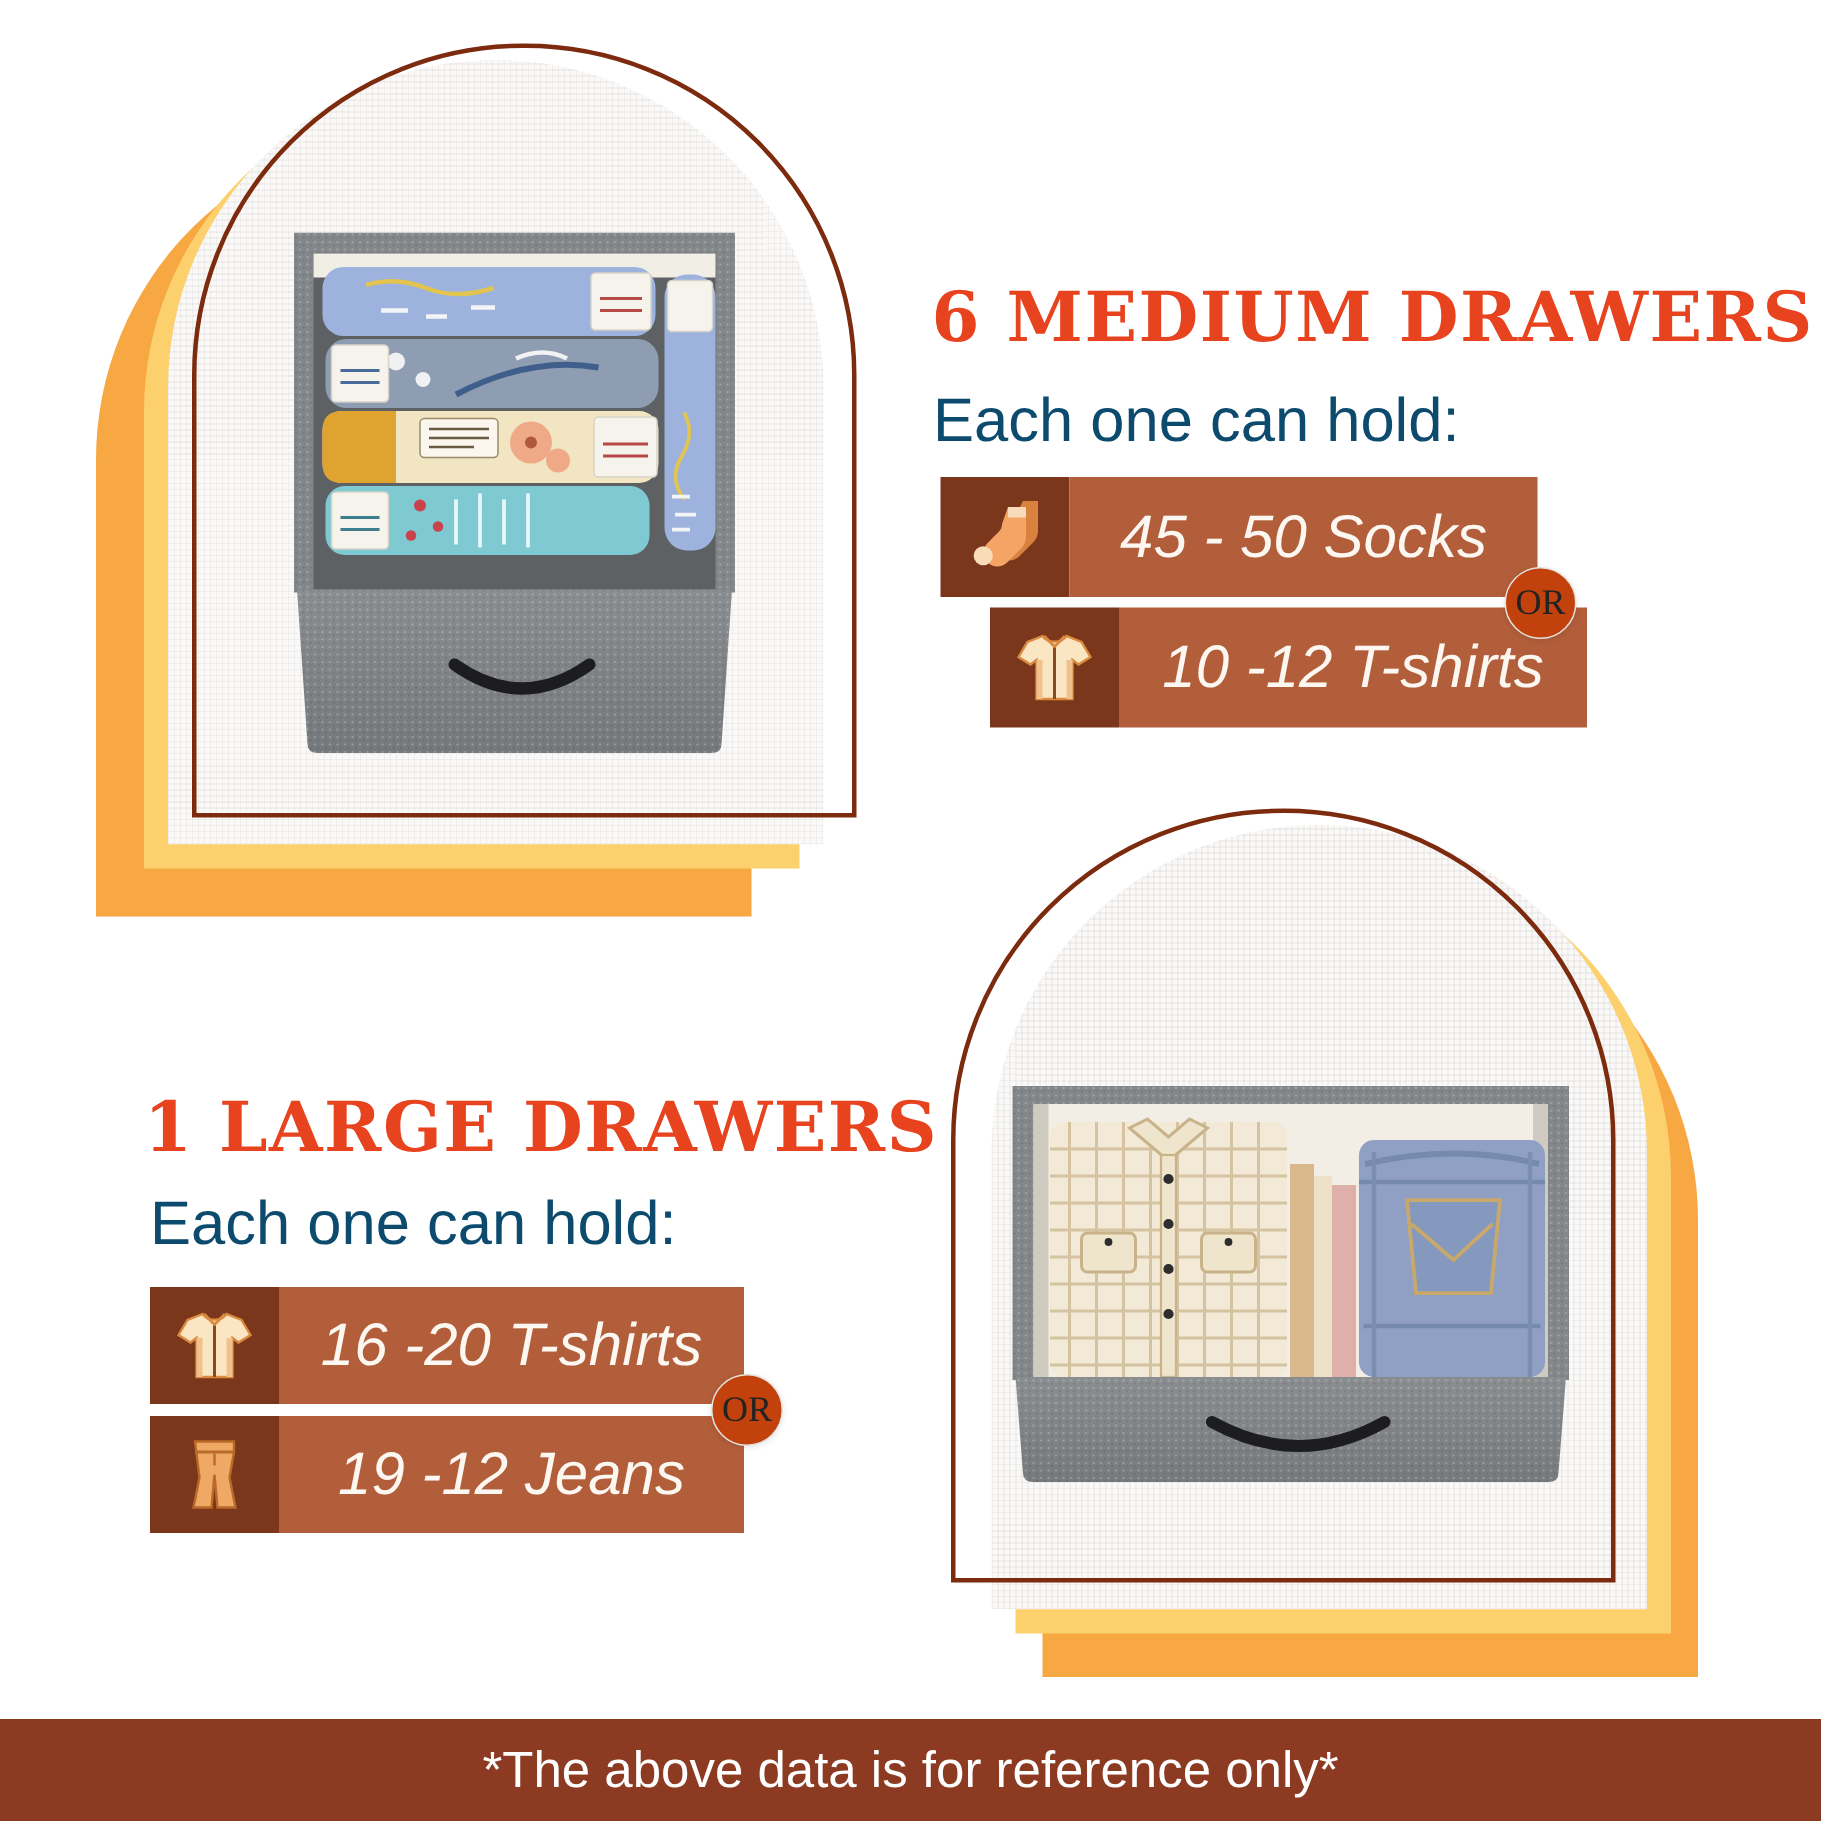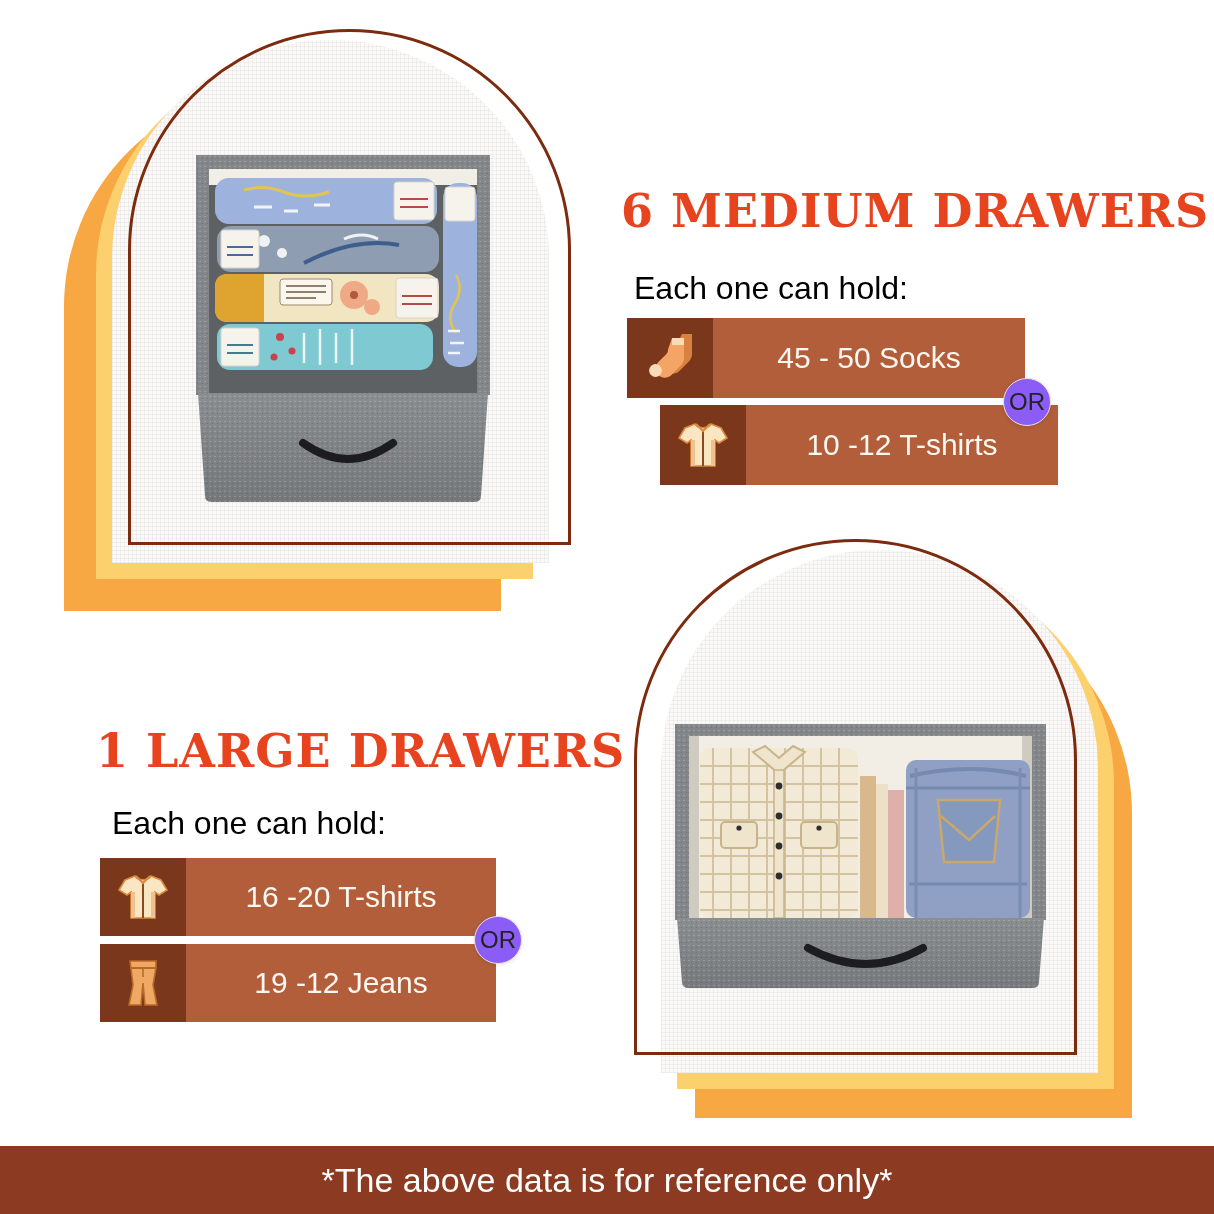--- a/index.html
+++ b/index.html
@@ -45,45 +45,45 @@
   .br-photo{position:absolute;left:673px;top:724px;width:375px;height:266px;}
   
   .headline{
     position:absolute;margin:0;color:var(--accent-red);
     font-family:"DejaVu Serif", serif;font-weight:700;
     font-size:46px;line-height:1;letter-spacing:1px;white-space:nowrap;
   }
   .h-medium{left:621px;top:188px;}
   .h-large{left:96px;top:728px;}
   .subline{
-    position:absolute;margin:12px;color:#000000;font-size:32px;line-height:1;white-space:nowrap;
+    position:absolute;margin:0;color:#0c4a6e;font-size:41px;line-height:1;white-space:nowrap;
   }
   .s-medium{left:622px;top:260px;}
   .s-large{left:100px;top:795px;}
   
   .cap-row{position:absolute;height:80px;display:flex;}
   .row-m1{left:627px;top:318px;width:398px;}
   .row-m2{left:627px;top:405px;width:398px;margin-left:33px;}
   .row-l1{left:100px;top:858px;width:396px;height:78px;justify-content:center;}
   .row-l2{left:100px;top:944px;width:396px;height:78px;}
   .icon-cell{
     width:86px;flex:0 0 86px;background:var(--banner-icon-bg);
     display:flex;align-items:center;justify-content:center;
   }
   .icon-cell svg{width:56px;height:56px;}
   .label-cell{
     flex:1;background:var(--banner-bg);color:#FDF7F1;
     display:flex;align-items:center;justify-content:center;
-    font-size:30px;white-space:nowrap;
+    font-size:40px;white-space:nowrap;font-style:italic;
   }
   .or-badge{
     position:absolute;width:46px;height:46px;border-radius:50%;
-    background:#8b5cf6;border:1px solid #E5E3DE;box-shadow:0 1px 4px rgba(0,0,0,0.10);
-    display:flex;align-items:center;justify-content:center;
-    font-family:Liberation Sans, sans-serif;font-size:24px;color:var(--or-text);
+    background:#c2410c;border:1px solid #E5E3DE;box-shadow:0 1px 4px rgba(0,0,0,0.10);
+    display:flex;align-items:center;justify-content:center;
+    font-family:Liberation Serif, serif;font-size:24px;color:var(--or-text);
   }
   .or-medium{left:1003px;top:378px;}
   .or-large{left:474px;top:916px;}
   
   .footer-strip{
     position:absolute;left:0;top:1146px;width:1214px;height:68px;
     background:var(--footer-bg);color:#ffffff;
     display:flex;align-items:center;justify-content:center;
     font-size:34px;white-space:nowrap;
   }

